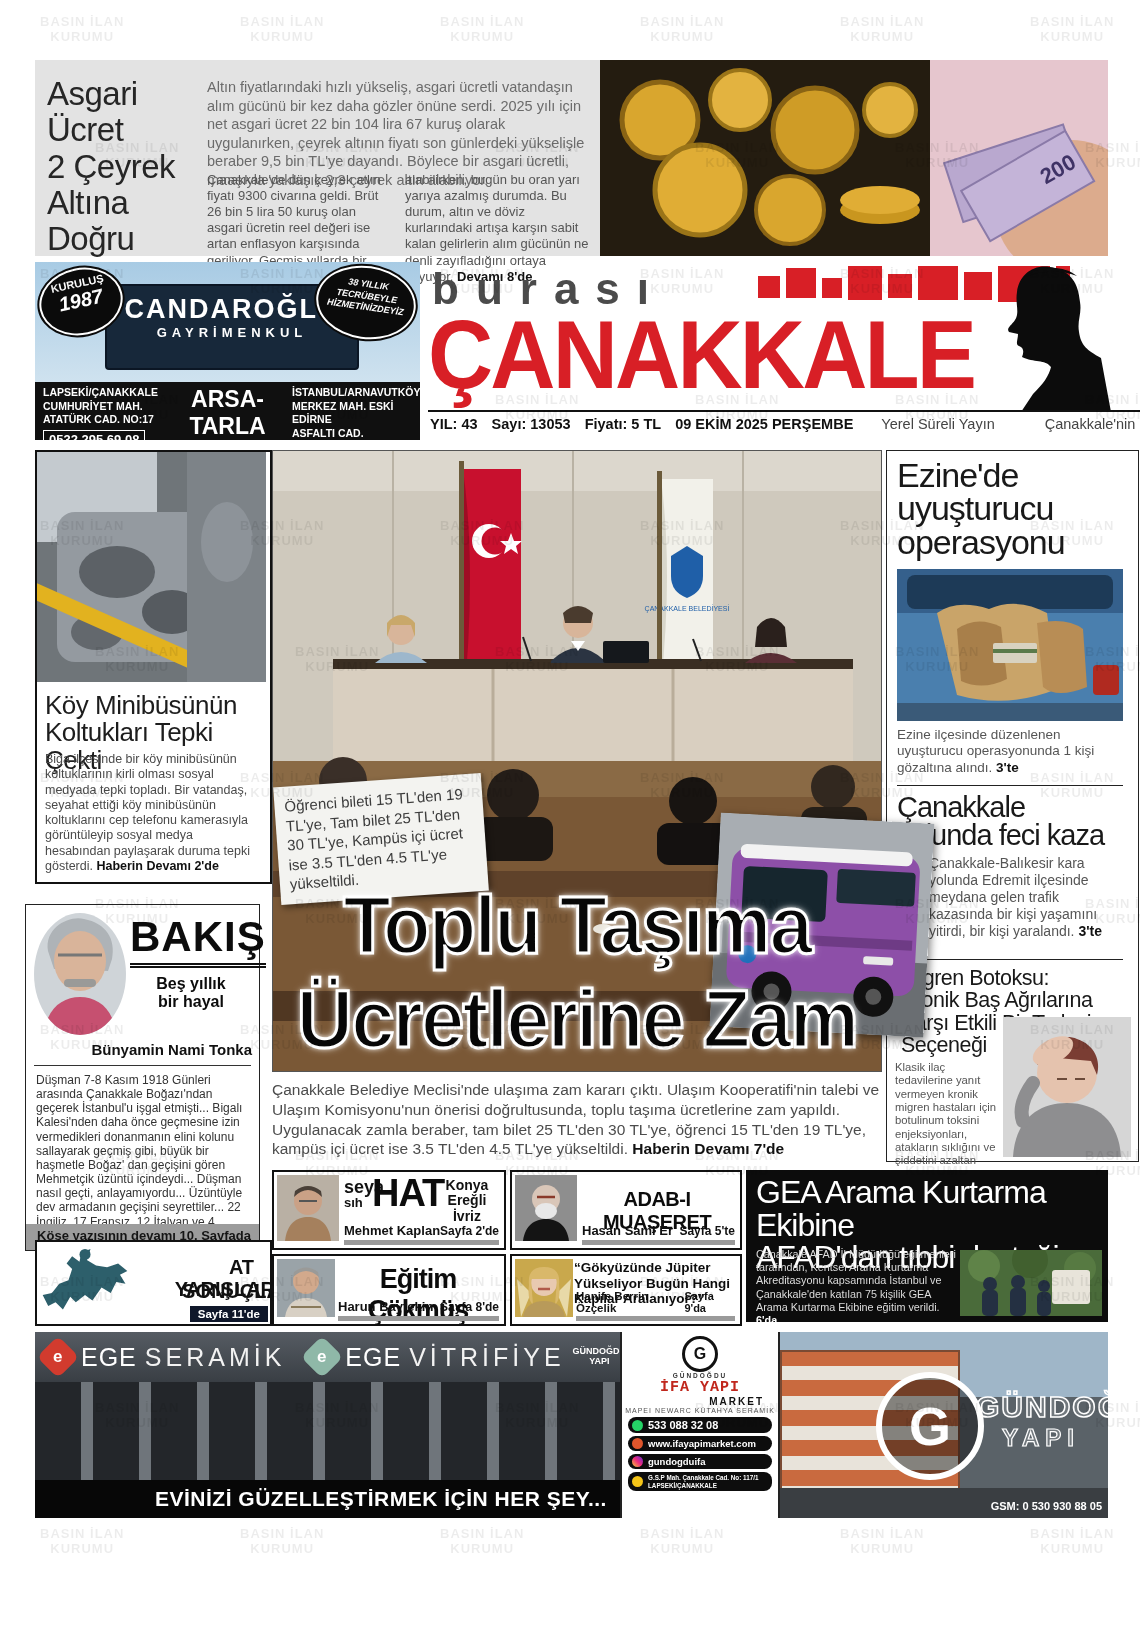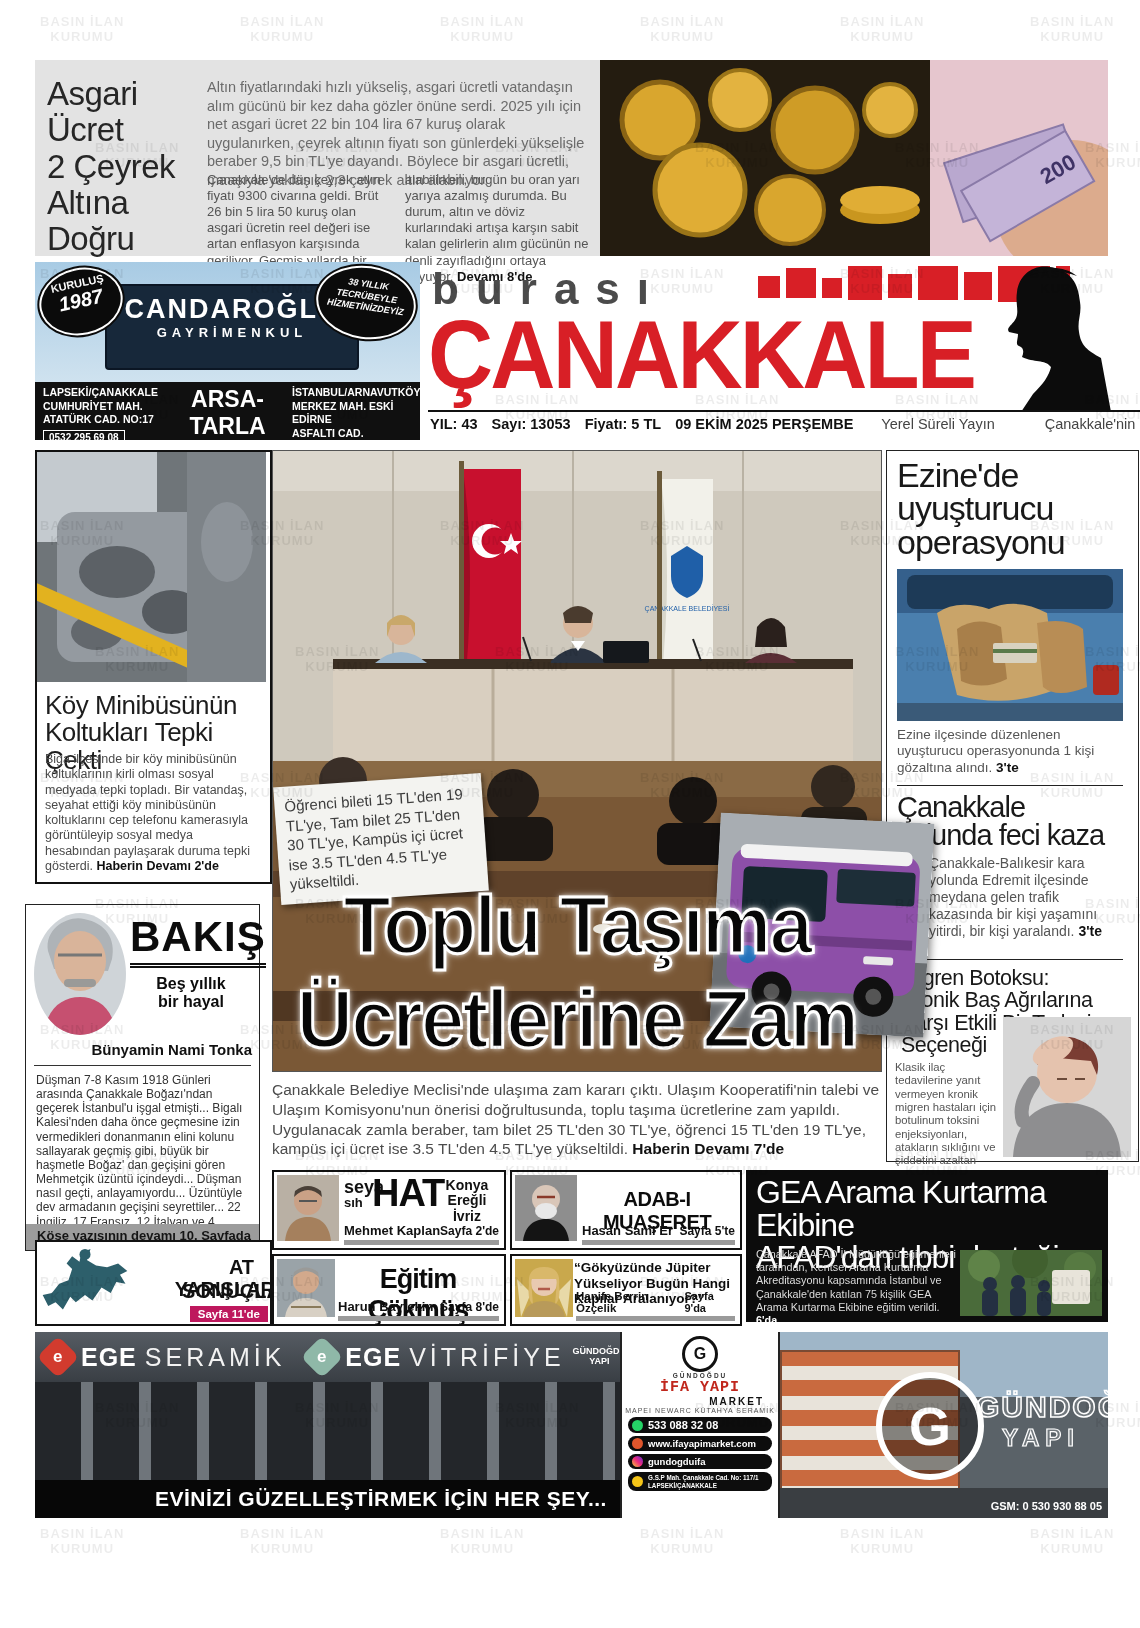--- a/index.html
+++ b/index.html
@@ -40,21 +40,21 @@
   .body-txt{color:#4a4a4a;}
 
   .bakis-title{font-size:42px;font-weight:800;color:#0c0c0c;letter-spacing:1px;
                border-bottom:5px double #111;display:inline-block;padding-bottom:2px;}
   .bakis-sub{font-size:16px;font-weight:700;color:#0c0c0c;text-align:center;line-height:1.1;}
   .bakis-author{font-size:15px;font-weight:700;color:#111;text-align:right;}
   .bakis-foot{background:#9c9c9c;color:#151515;font-weight:700;font-size:13px;text-align:right;
               padding:4px 8px 0 0;}
 
   .horse-t{font-size:20px;font-weight:800;color:#111;line-height:1.1;text-align:center;margin-left:43px;}
-  .page-badge{background:#be185d;color:#fff;font-weight:700;font-size:11.5px;padding:2px 8px;}
+  .page-badge{background:#0f172a;color:#fff;font-weight:700;font-size:11.5px;padding:2px 8px;}
 
   
   .note-card{background:#f3f3f0;box-shadow:2px 3px 6px rgba(0,0,0,.45);transform:rotate(-4deg);
              font-size:15px;line-height:1.3;color:#3c3c3c;padding:10px 10px;}
   .zam{font-size:82px;font-weight:800;color:#070707;letter-spacing:-2px;white-space:nowrap;
        text-align:center;transform:scaleX(.95);transform-origin:center;
        -webkit-text-stroke:3px #ffffff;
        text-shadow:0 0 5px rgba(255,255,255,.95),0 0 9px rgba(255,255,255,.8);}
   .lead{font-size:15.5px;line-height:1.28;color:#4c4c4c;}
 
@@ -73,21 +73,21 @@
   .feat-page{font-size:12px;font-weight:700;color:#111;}
   .gea{background:#0c0c0c;color:#fff;}
   .gea-hl{font-size:32px;line-height:1.02;font-weight:400;color:#fff;letter-spacing:-1px;}
   .gea-body{font-size:10.8px;line-height:1.22;color:#ddd;}
   .gea-body b{color:#fff;}
 
   
   .sign-band{background:linear-gradient(#565c63,#393e44);display:flex;align-items:center;gap:8px;padding:0 8px;}
   .diamond{width:30px;height:30px;border-radius:7px;transform:rotate(45deg);display:flex;align-items:center;justify-content:center;flex:none;}
   .diamond span{transform:rotate(-45deg);color:#fff;font-weight:800;font-size:17px;}
-  .ege-w1{color:#fff;font-weight:700;font-size:25px;letter-spacing:1px;}
+  .ege-w1{color:#fff;font-weight:400;font-size:25px;letter-spacing:1px;}
   .ege-w2{color:#f2f2f2;font-weight:400;font-size:25px;letter-spacing:4px;}
   .slogan-band{background:#070707;color:#fff;font-weight:800;font-size:21px;letter-spacing:.5px;
                display:flex;align-items:center;padding-left:120px;}
   .ifa{background:#fff;border-left:2px solid #222;border-right:2px solid #222;text-align:center;}
   .ifa-name{font-family:"Liberation Mono","DejaVu Sans Mono",monospace;font-weight:700;font-size:15px;color:#c0271d;letter-spacing:1px;}
   .ifa-market{font-size:10px;font-weight:700;color:#111;letter-spacing:2px;text-align:right;padding-right:14px;}
   .ifa-brands{font-size:7px;color:#555;letter-spacing:1px;}
   .ifa-row{background:#0d0d0d;color:#fff;font-weight:700;font-size:9.5px;display:flex;align-items:center;
            gap:5px;margin:3px 6px 0 6px;padding:2px 4px;border-radius:8px;text-align:left;}
   .dot{width:11px;height:11px;border-radius:50%;flex:none;}
@@ -155,21 +155,21 @@
     </div>
     <div class="abs badge" style="right:4px;top:4px;width:96px;height:58px;transform:rotate(8deg);padding-top:11px;">
       <div class="pre" style="font-size:9px;font-weight:700;font-style:italic;line-height:1.3;">38 YILLIK
 TECRÜBEYLE
 HİZMETİNİZDEYİZ</div>
     </div>
     <div class="abs" style="left:8px;top:124px;width:120px;">
       <div class="cand-addr pre">LAPSEKİ/ÇANAKKALE
 CUMHURİYET MAH.
 ATATÜRK CAD. NO:17</div>
-      <div class="cand-box" style="font-size:10px;">0532 295 69 08</div>
+      <div class="cand-box" style="font-size:13px;">0532 295 69 08</div>
     </div>
     <div class="abs" style="left:130px;top:124px;width:125px;text-align:center;color:#fff;">
       <div style="font-size:23px;font-weight:800;">ARSA-TARLA</div>
 
     </div>
     <div class="abs" style="right:6px;top:124px;width:122px;">
       <div class="cand-addr pre">İSTANBUL/ARNAVUTKÖY
 MERKEZ MAH. ESKİ EDİRNE
 ASFALTI CAD. NO:1191/3</div>
 

